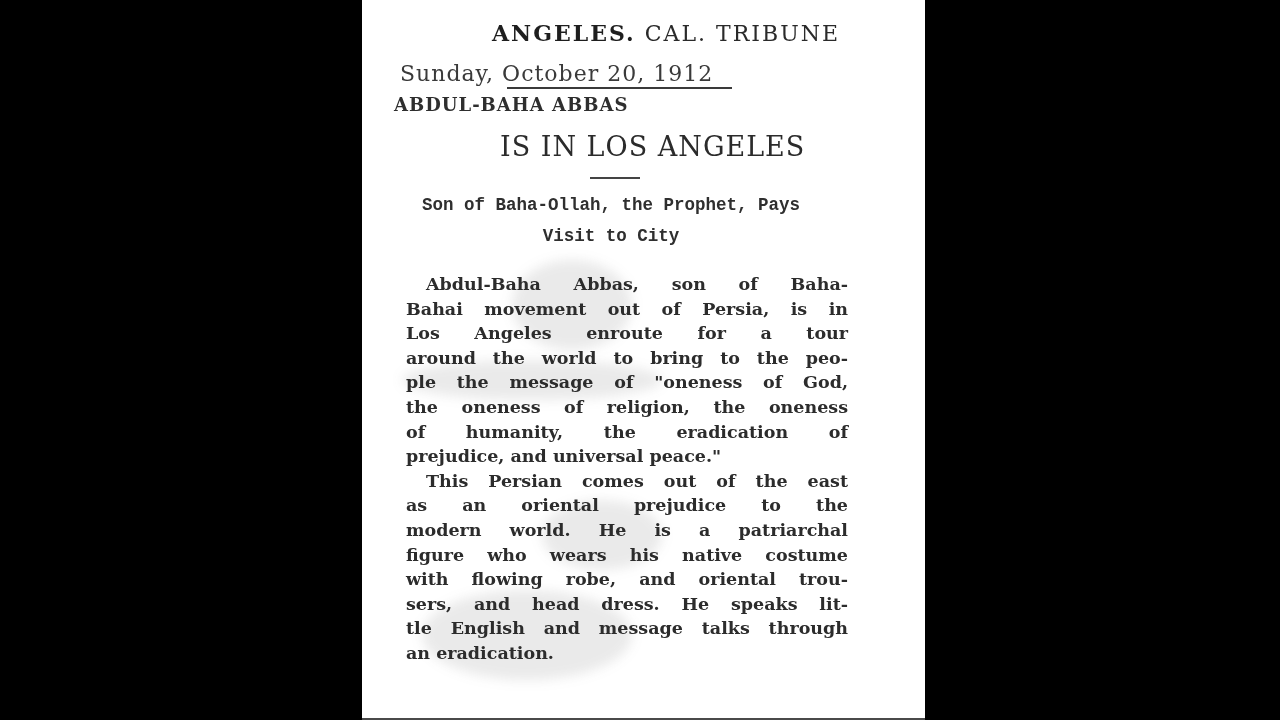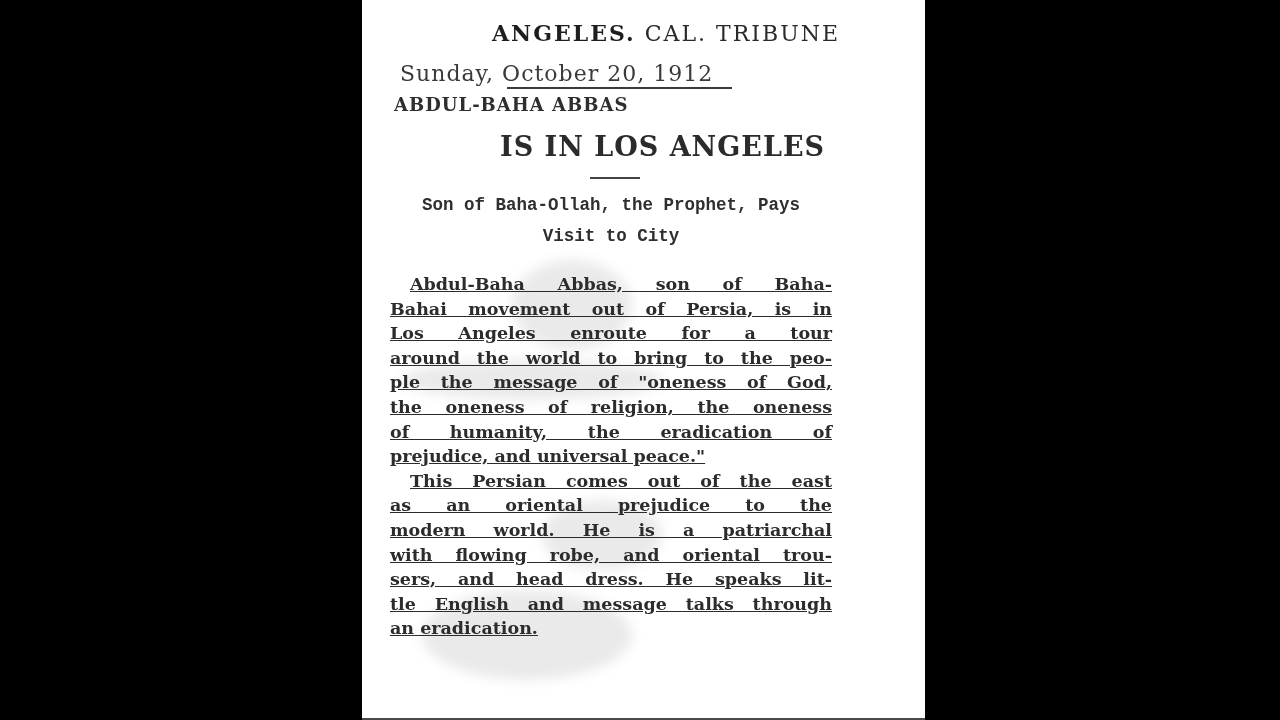--- a/index.html
+++ b/index.html
@@ -76,21 +76,21 @@
       font-size: 18px;
       letter-spacing: 1px;
       color: #2e2e2e;
       white-space: nowrap;
     }
     .headline-2 {
       position: absolute;
       left: 110px;
       top: 117px;
       font-family: "DejaVu Serif", serif;
-      font-weight: bold;
+      font-weight: normal;
       font-size: 27px;
       letter-spacing: 1px;
       color: #2b2b2b;
       white-space: nowrap;
     }
     .rule-mid {
       position: absolute;
       left: 200px;
       top: 163px;
       width: 50px;
@@ -104,31 +104,30 @@
       width: 442px;
       text-align: center;
       font-family: Liberation Mono, monospace;
       font-weight: bold;
       font-size: 17.5px;
       line-height: 31px;
       color: #2f2f2f;
     }
     .body {
       position: absolute;
-      left: 0;
+      left: 16px;
       top: 258px;
       width: 442px;
       font-family: "DejaVu Serif", serif;
       font-weight: bold;
       font-size: 17.5px;
       line-height: 24.6px;
       color: #2c2c2c;
       text-align: justify;
       text-align-last: justify;
-      text-decoration: underline;
     }
     .body .line {
       display: block;
       white-space: nowrap;
       text-align: justify;
       text-align-last: justify;
     }
     .body .line.last {
       text-align-last: left;
     }
@@ -175,20 +174,21 @@
         <span class="line">Bahai movement out of Persia, is in</span>
         <span class="line">Los Angeles enroute for a tour</span>
         <span class="line">around the world to bring to the peo-</span>
         <span class="line">ple the message of "oneness of God,</span>
         <span class="line">the oneness of religion, the oneness</span>
         <span class="line">of humanity, the eradication of</span>
         <span class="line last">prejudice, and universal peace."</span>
         <span class="line indent">This Persian comes out of the east</span>
         <span class="line">as an oriental prejudice to the</span>
         <span class="line">modern world. He is a patriarchal</span>
+        <span class="line">figure who wears his native costume</span>
         <span class="line">with flowing robe, and oriental trou-</span>
         <span class="line">sers, and head dress. He speaks lit-</span>
         <span class="line">tle English and message talks through</span>
         <span class="line last">an eradication.</span>
       </div>
     </div>
   </div>
 </div>
 
 </body></html>

